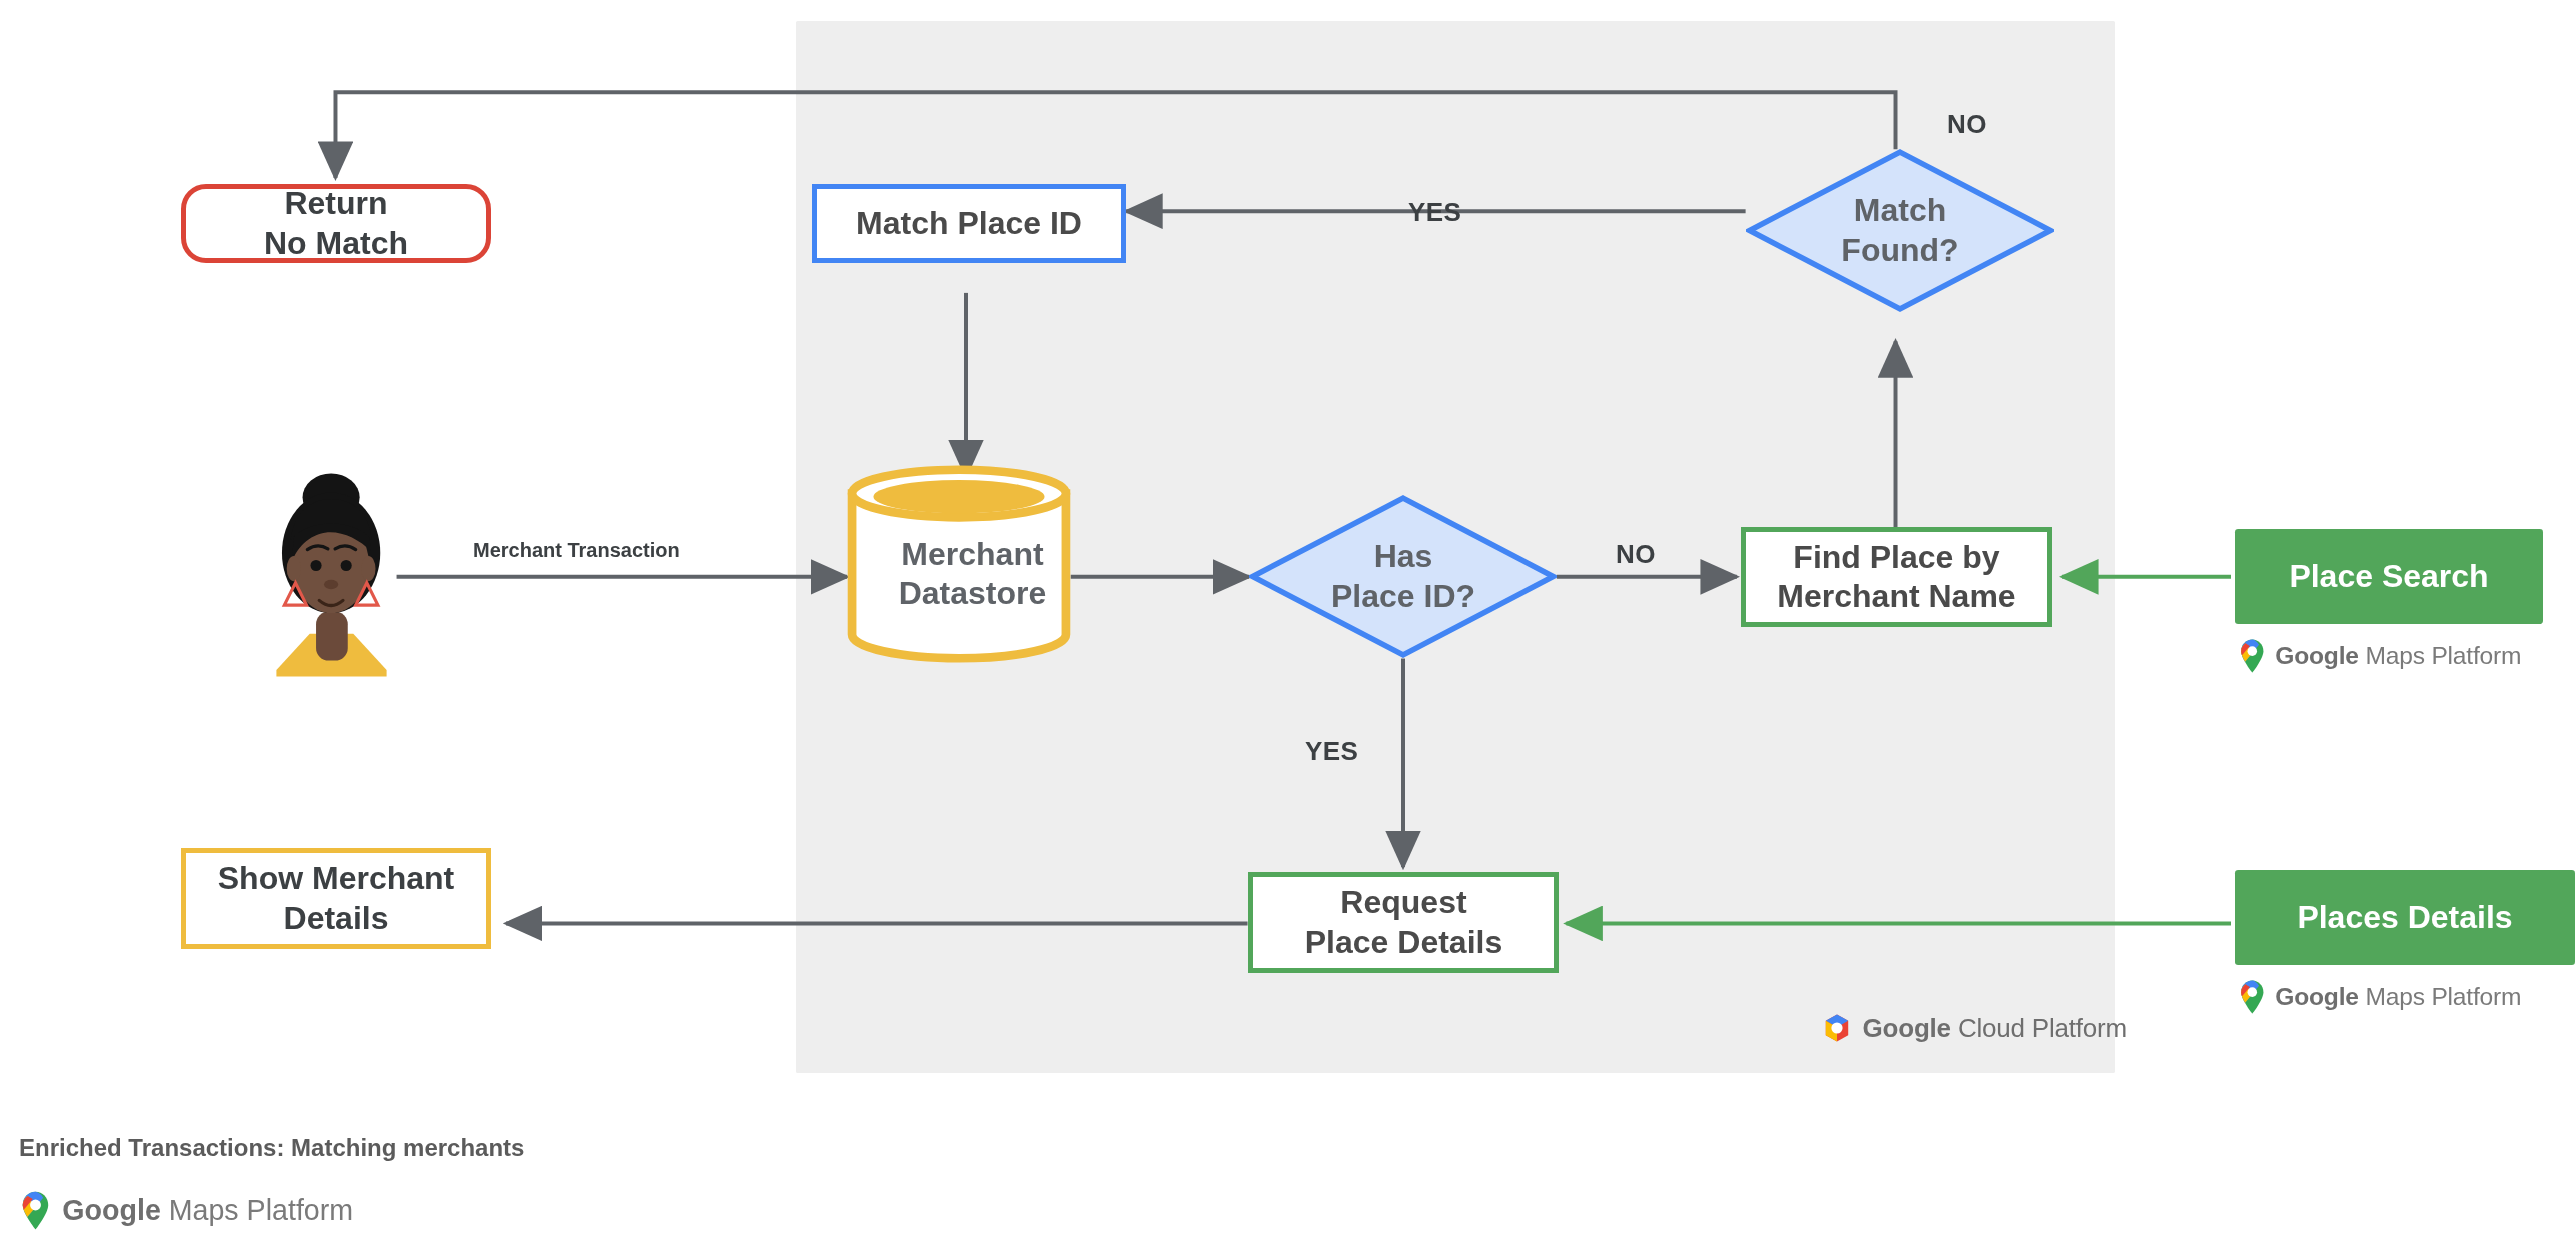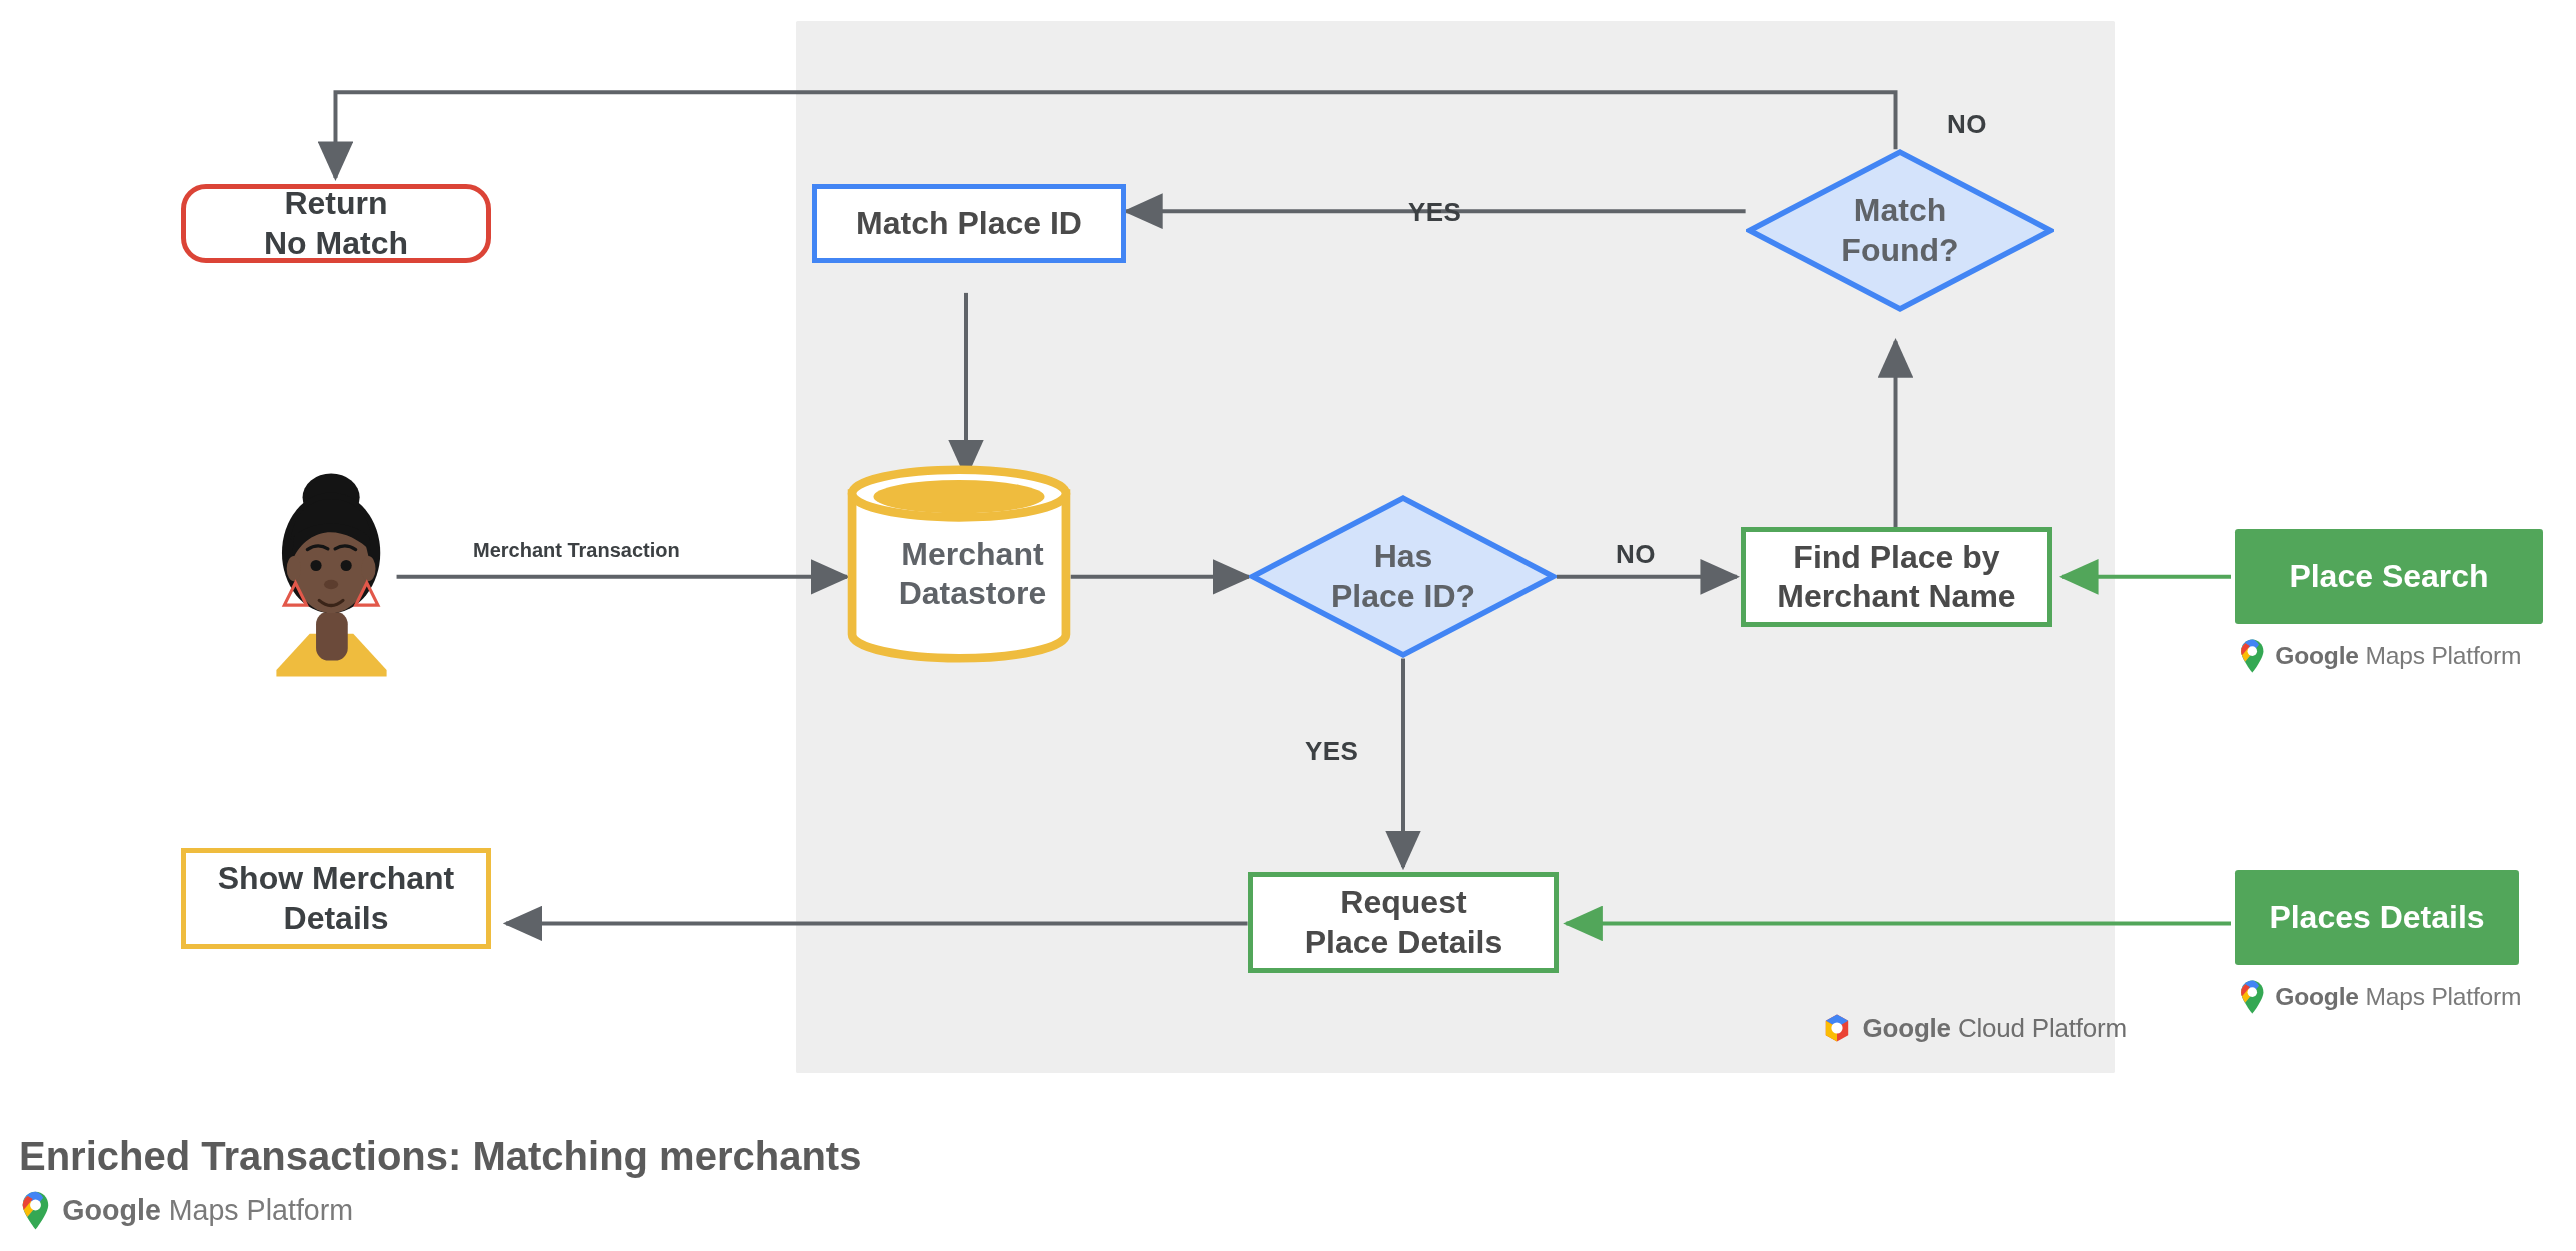--- a/index.html
+++ b/index.html
@@ -63,21 +63,21 @@
   .gmp-logo .gmp-text{
     font-size:24.6px;color:#7A7A7A;white-space:nowrap;letter-spacing:-0.2px;
   }
   .gmp-logo .gmp-text b{font-weight:bold;color:#6E6E6E;}
 
   .gcp-logo{position:absolute;display:flex;align-items:center;gap:9.5px;}
   .gcp-logo .gcp-text{font-size:26px;color:#6E6E6E;white-space:nowrap;letter-spacing:-0.2px;}
   .gcp-logo .gcp-text b{font-weight:bold;}
 
   .caption{
-    position:absolute;font-weight:bold;font-size:40px;color:#5B5B5B;white-space:nowrap;
+    position:absolute;font-weight:bold;font-size:24px;color:#5B5B5B;white-space:nowrap;
   }
   .caption-logo{position:absolute;display:flex;align-items:center;gap:10.3px;}
   .caption-logo .gmp-text{font-size:28.6px;color:#7A7A7A;white-space:nowrap;}
   .caption-logo .gmp-text b{font-weight:bold;color:#6E6E6E;}
 </style>
 </head>
 <body>
 
 <div id="stage">
 
@@ -177,21 +177,21 @@
     <svg width="28.6" height="35" viewBox="0 0 36 44">
       <path d="M18,43.5 C18,43.5 4,26 4,16.5 C4,8.5 10.3,2 18,2 C25.7,2 32,8.5 32,16.5 C32,26 18,43.5 18,43.5 Z" fill="#34A853"></path>
       <path d="M18,2 C10.3,2 4,8.5 4,16.5 C4,20.2 6.1,25 9,29.8 L26.5,8.6 C23.9,4.6 21.2,2 18,2 Z" fill="#4285F4"></path>
       <path d="M4,16.5 C4,20.2 6.1,25 9,29.8 L18,19 L9.4,6.6 C6.1,9.1 4,12.6 4,16.5 Z" fill="#FBBC04"></path>
       <path d="M9.4,6.6 C6.1,9.1 4,12.6 4,16.5 C4,18 4.4,19.8 5.1,21.7 L15,10 Z" fill="#EA4335"></path>
       <circle cx="18" cy="16.5" r="6" fill="#FFFFFF"></circle>
     </svg>
     <span class="gmp-text"><b>Google</b><span> Maps Platform</span></span>
   </div>
 
-  <div class="node api" style="left:2235px;top:870px;width:284px;height:95px;text-align:right;">
+  <div class="node api" style="left:2235px;top:870px;width:340px;height:95px;text-align:right;">
     <span class="lbl">Places Details</span>
   </div>
   <div class="gmp-logo" style="left:2238px;top:979px;">
     <svg width="28.6" height="35" viewBox="0 0 36 44">
       <path d="M18,43.5 C18,43.5 4,26 4,16.5 C4,8.5 10.3,2 18,2 C25.7,2 32,8.5 32,16.5 C32,26 18,43.5 18,43.5 Z" fill="#34A853"></path>
       <path d="M18,2 C10.3,2 4,8.5 4,16.5 C4,20.2 6.1,25 9,29.8 L26.5,8.6 C23.9,4.6 21.2,2 18,2 Z" fill="#4285F4"></path>
       <path d="M4,16.5 C4,20.2 6.1,25 9,29.8 L18,19 L9.4,6.6 C6.1,9.1 4,12.6 4,16.5 Z" fill="#FBBC04"></path>
       <path d="M9.4,6.6 C6.1,9.1 4,12.6 4,16.5 C4,18 4.4,19.8 5.1,21.7 L15,10 Z" fill="#EA4335"></path>
       <circle cx="18" cy="16.5" r="6" fill="#FFFFFF"></circle>
     </svg>

